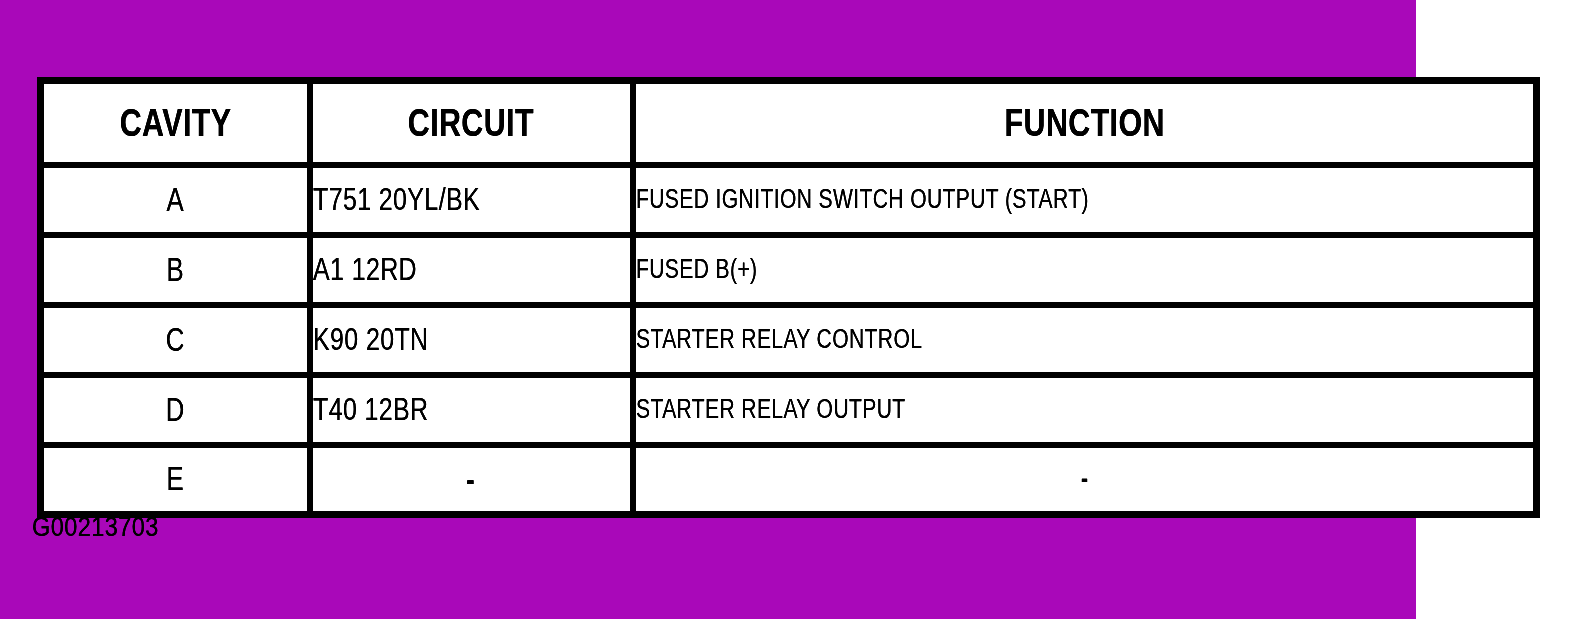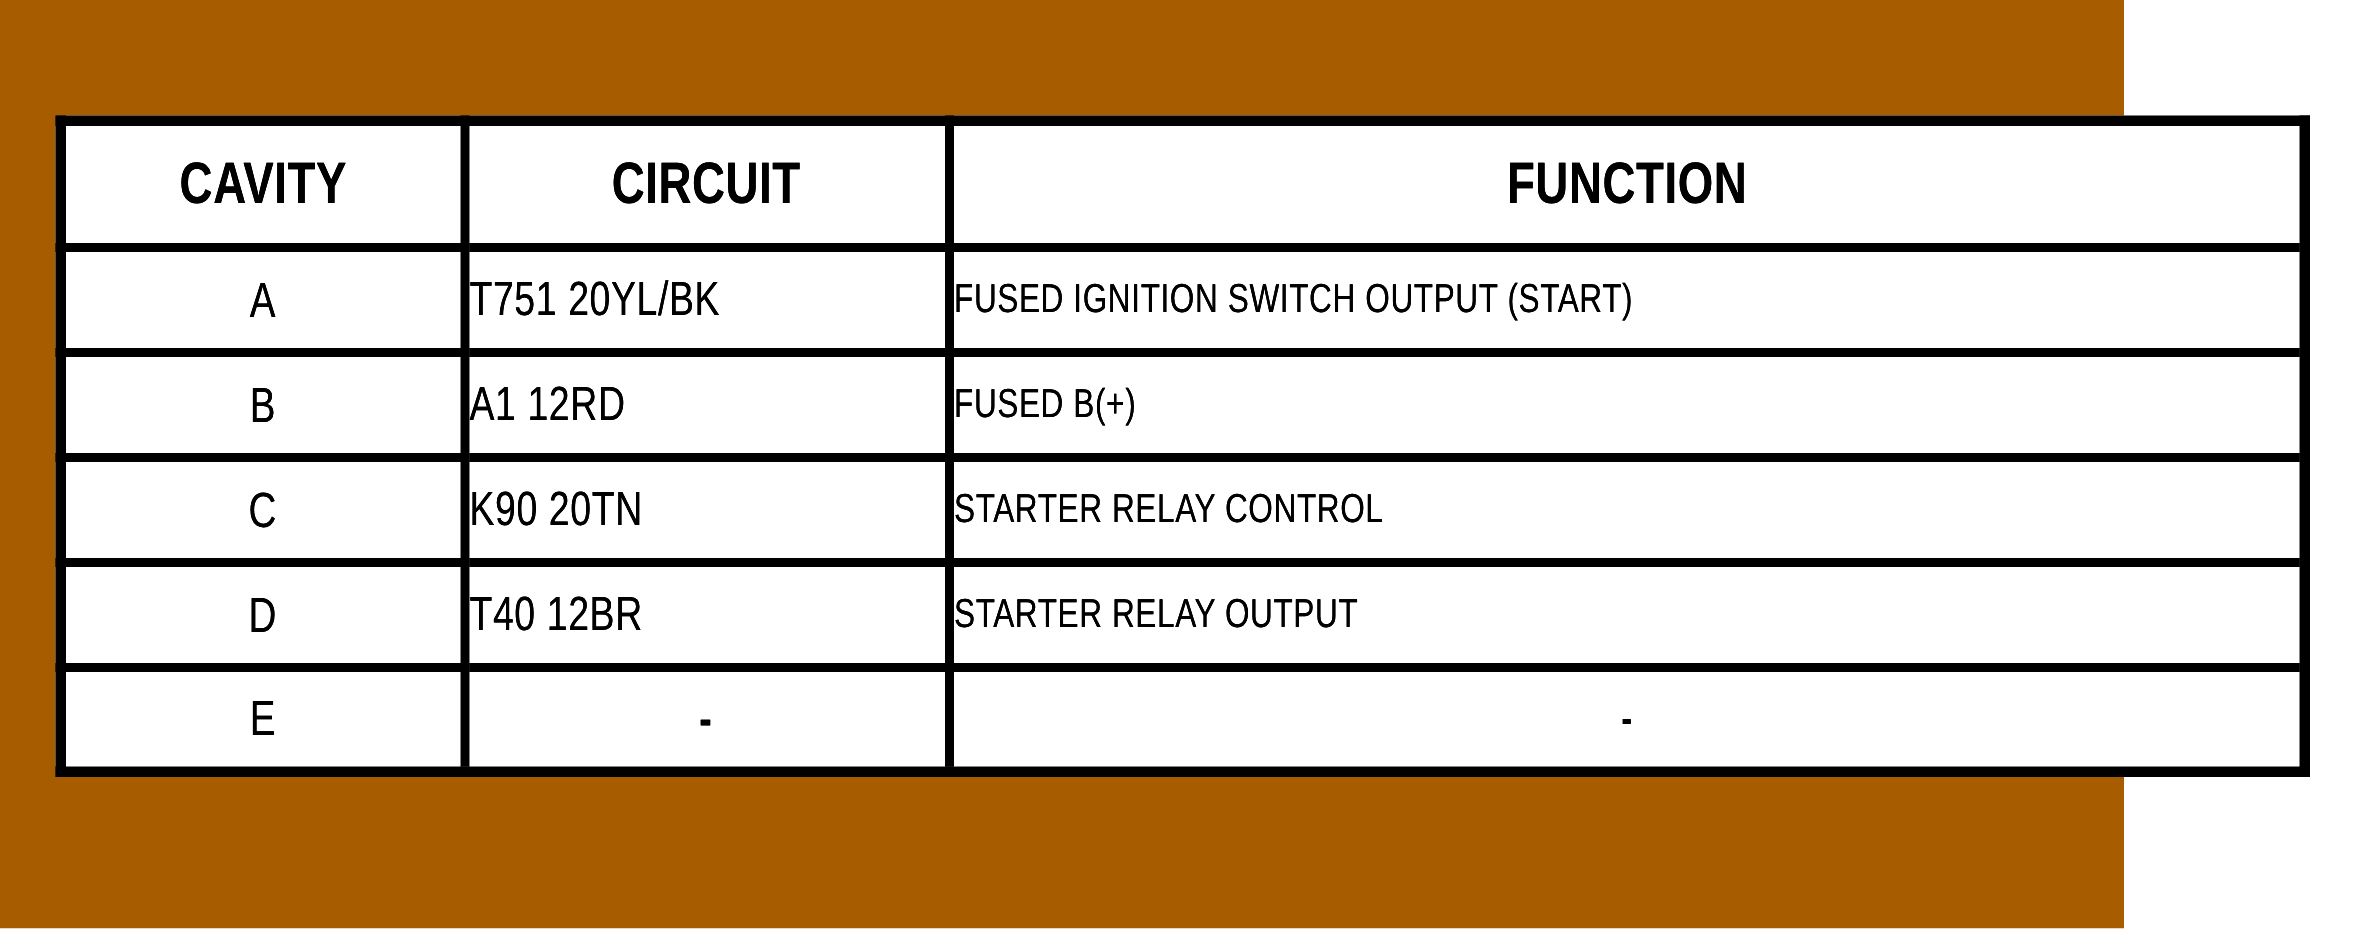--- a/index.html
+++ b/index.html
@@ -11,21 +11,21 @@
     width: 1570px;
     height: 619px;
     font-family: "Liberation Sans", sans-serif;
     color: #0a0a0a;
     overflow: hidden;
   }
   .page {
     position: relative;
     width: 1416px;
     height: 619px;
-    background: #a16207;
+    background: #a21caf;
     
     filter: blur(0.3px) contrast(1.2);
   }
   table.pinout {
     position: absolute;
     left: 37px;
     top: 77px;
     width: 1496px;
     height: 436px;
     border-collapse: collapse;
@@ -140,14 +140,17 @@
         <td class="fun"><span class="tx">STARTER RELAY OUTPUT</span></td>
       </tr>
       <tr class="datarow">
         <td class="cav"><span class="tx">E</span></td>
         <td class="cir center"><span class="tx">-</span></td>
         <td class="fun center"><span class="tx">-</span></td>
       </tr>
     </tbody>
   </table>
 
+  <div class="caption">
+    <span class="tx">G00213703</span>
+  </div>
 
 </div>
 
 </body></html>

